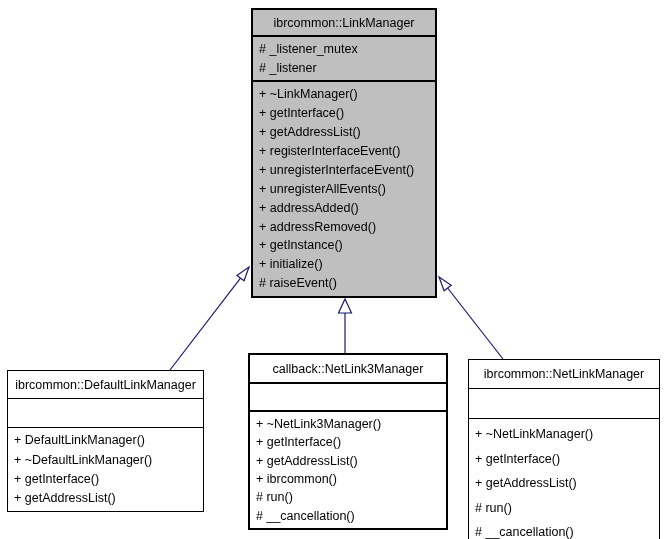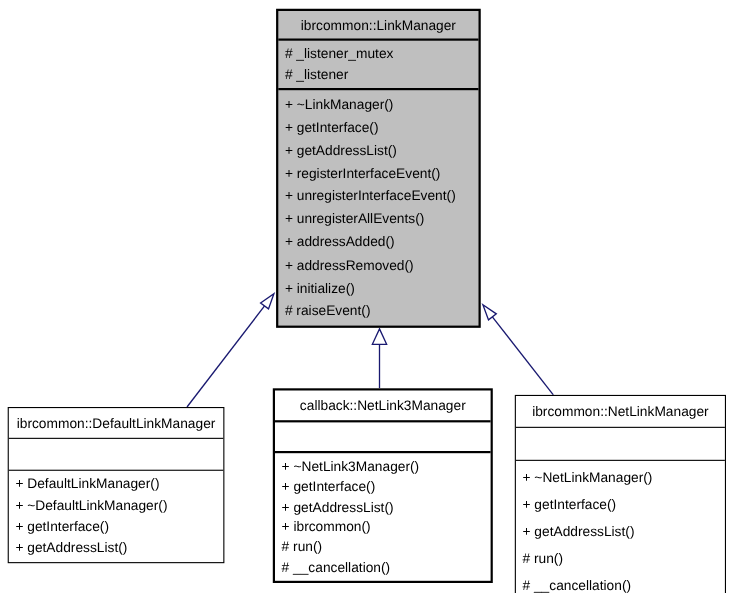--- a/index.html
+++ b/index.html
@@ -85,20 +85,21 @@
     </div>
     <div class="methods-section">
       <div class="member-row">+ ~LinkManager()</div>
       <div class="member-row">+ getInterface()</div>
       <div class="member-row">+ getAddressList()</div>
       <div class="member-row">+ registerInterfaceEvent()</div>
       <div class="member-row">+ unregisterInterfaceEvent()</div>
       <div class="member-row">+ unregisterAllEvents()</div>
       <div class="member-row">+ addressAdded()</div>
       <div class="member-row">+ addressRemoved()</div>
+      <div class="member-row">+ getInstance()</div>
       <div class="member-row">+ initialize()</div>
       <div class="member-row"># raiseEvent()</div>
     </div>
   </div>
 
   <div class="class-box" style="left:7px;top:370px;width:197px;height:142px">
     <div class="title-row" style="height:28px">ibrcommon::DefaultLinkManager</div>
     <div class="fields-section" style="height:29px"></div>
     <div class="methods-section">
       <div class="member-row">+ DefaultLinkManager()</div>

